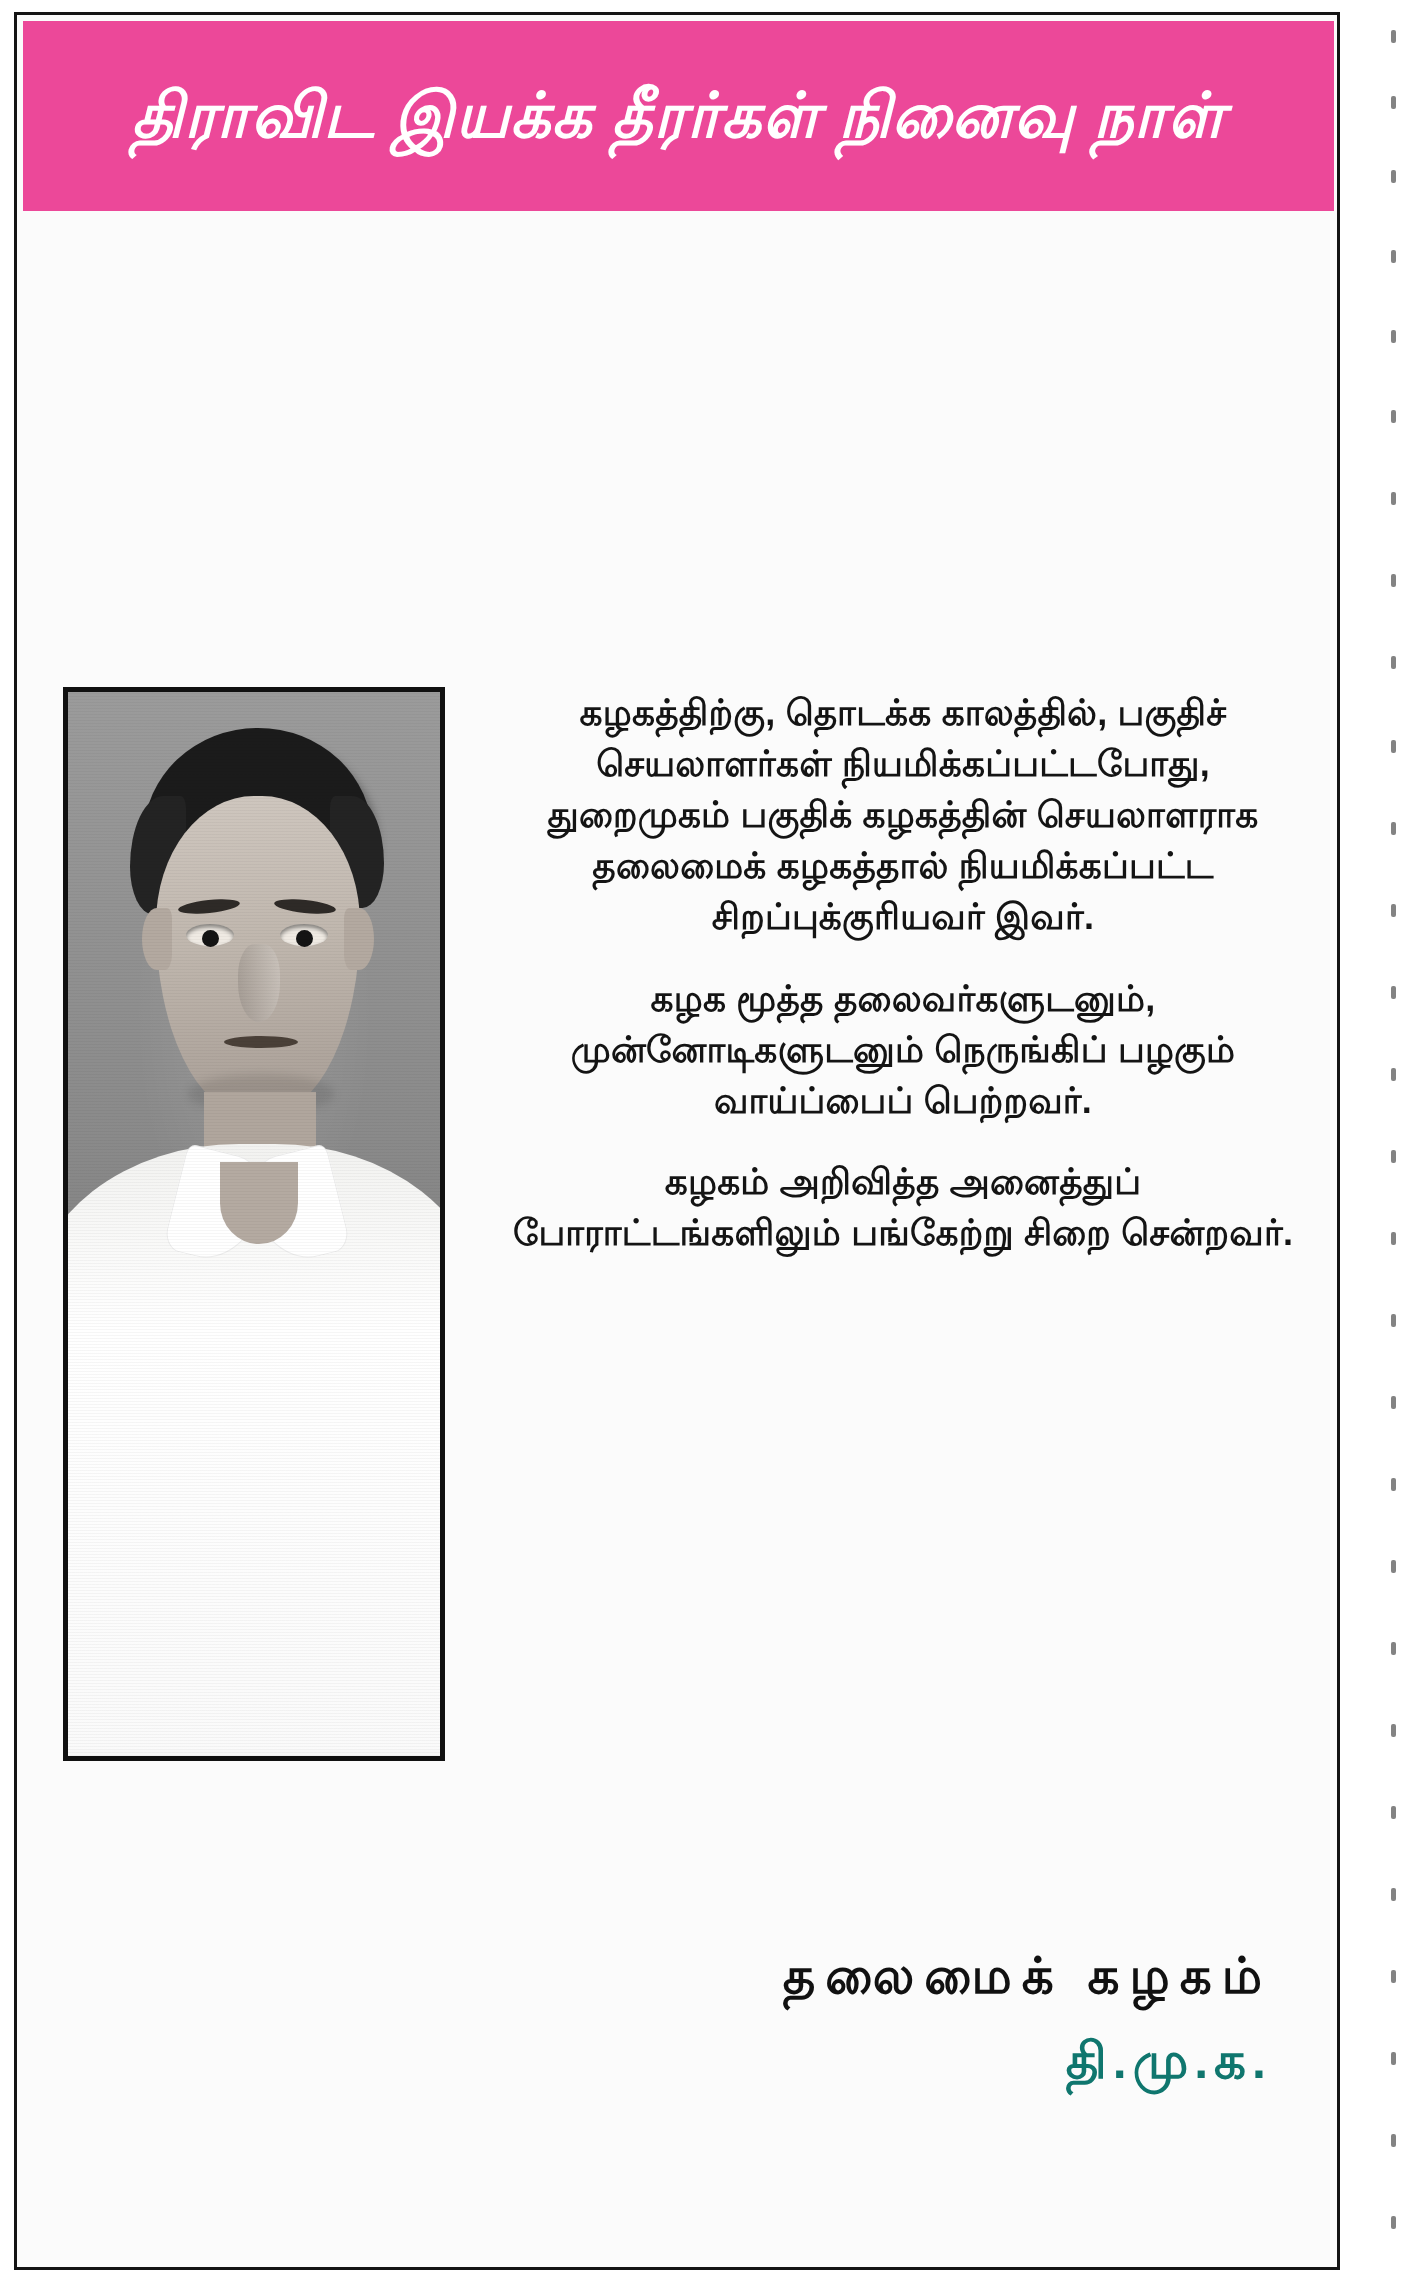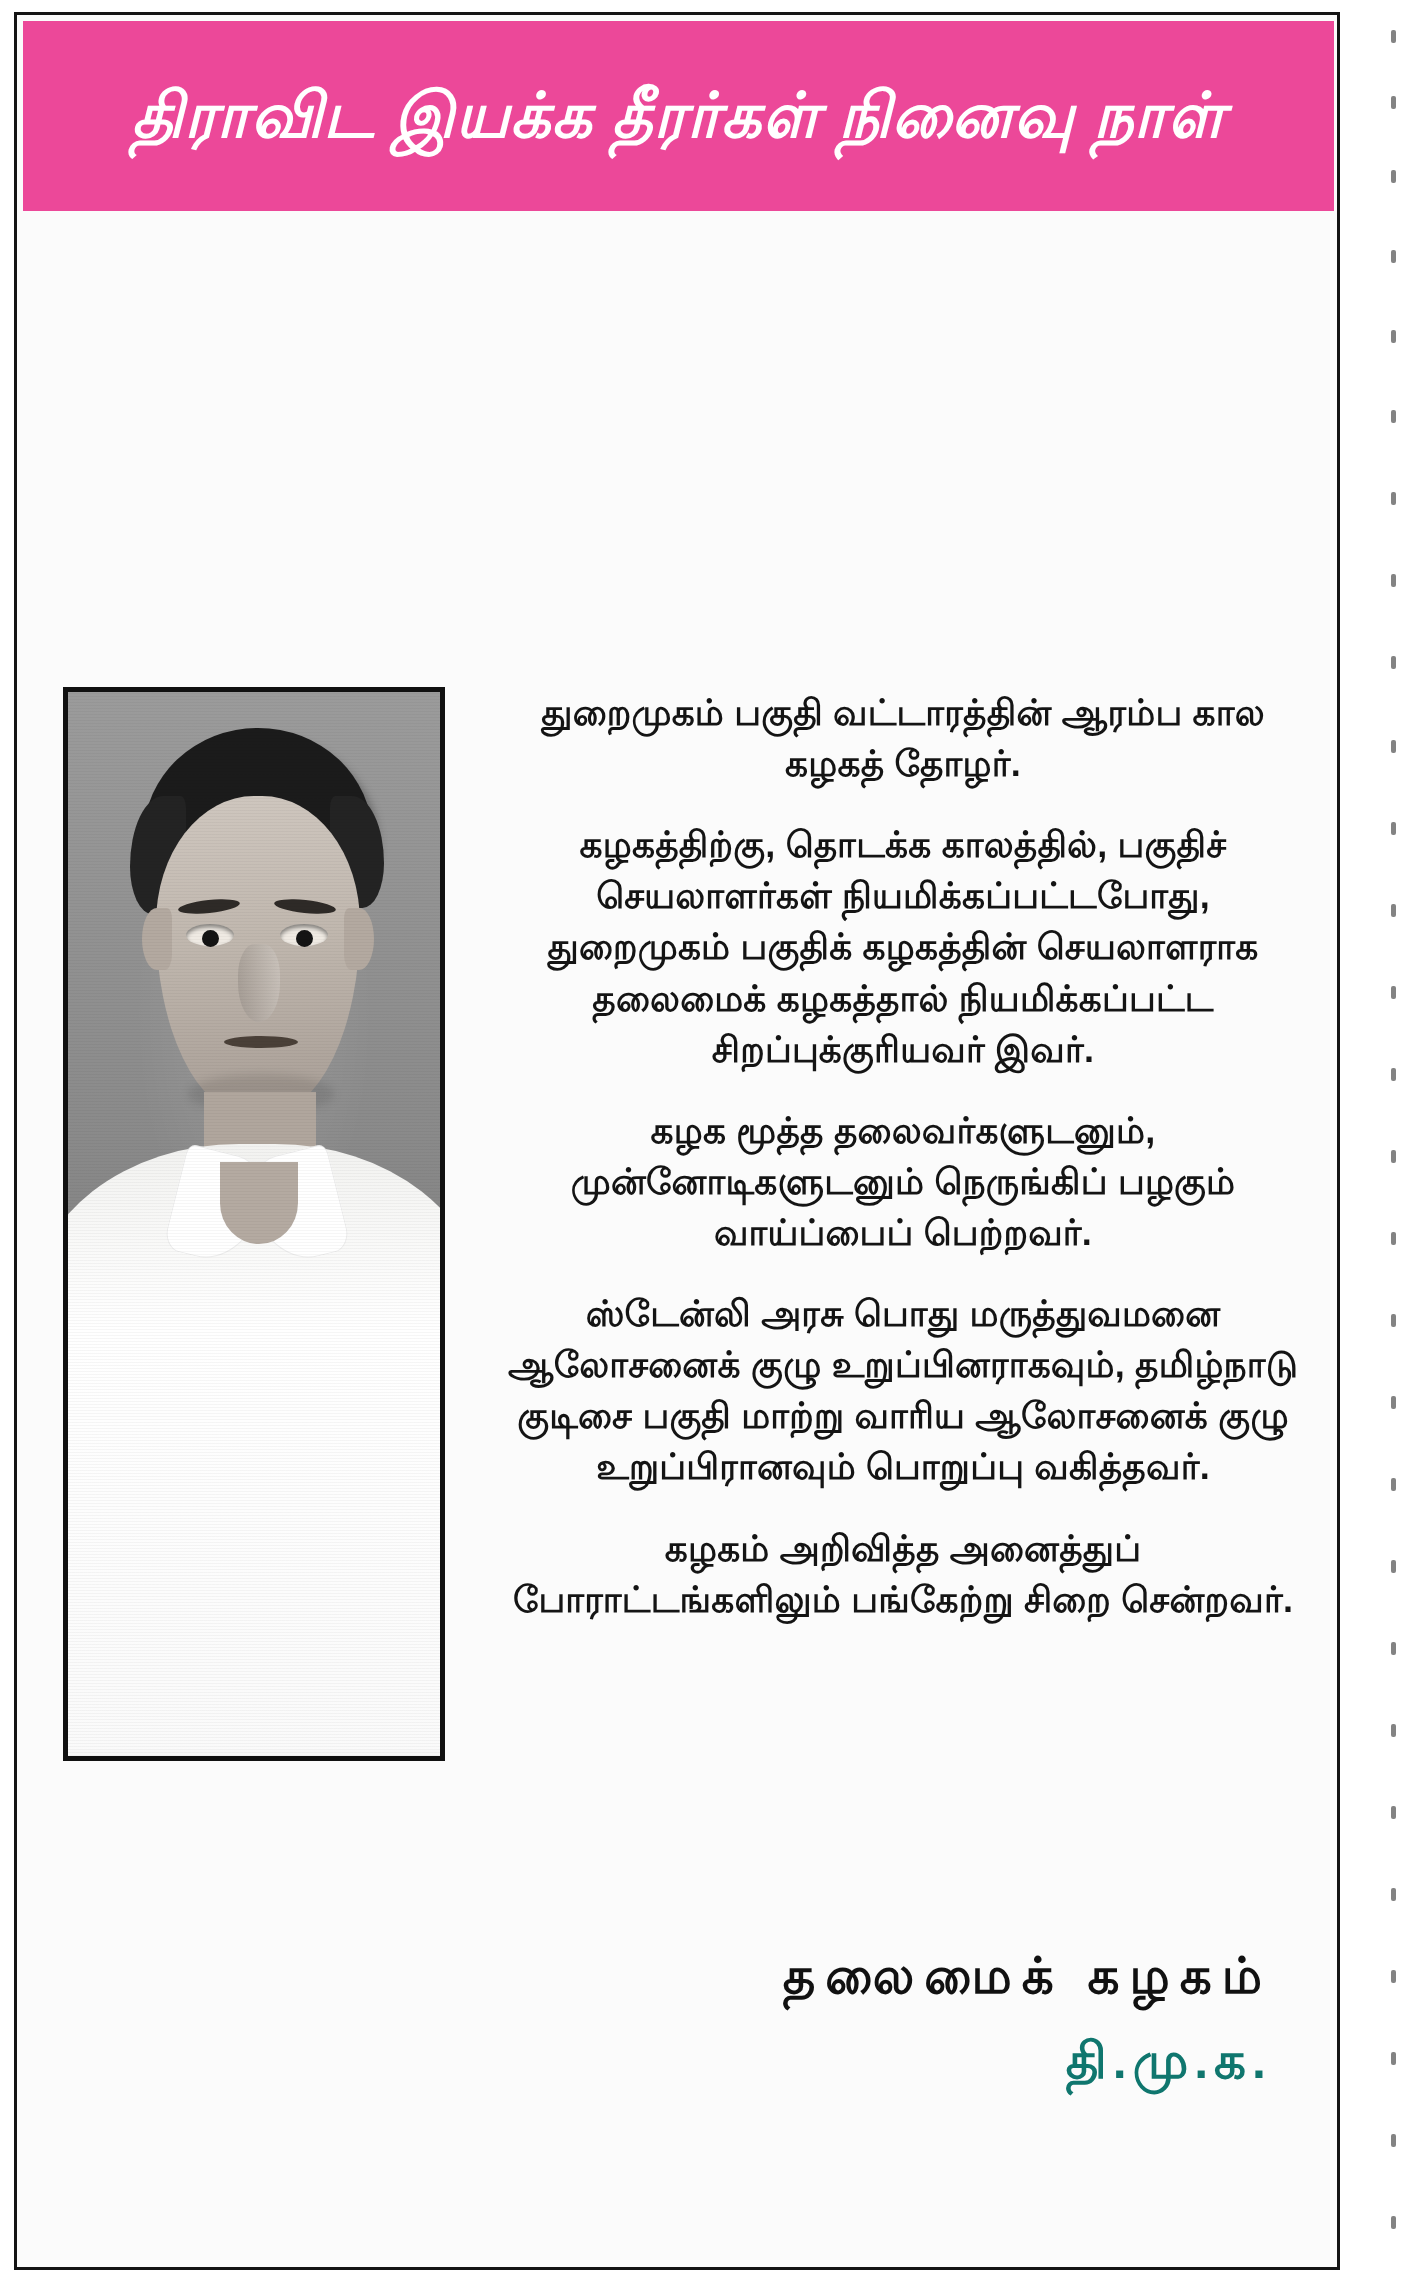--- a/index.html
+++ b/index.html
@@ -359,24 +359,22 @@
           <div class="p-neck"></div>
           <div class="p-shirt"></div>
           <div class="p-collar-l"></div>
           <div class="p-collar-r"></div>
           <div class="p-vneck"></div>
           <div class="p-grain"></div>
         </div>
       </div>
 
       <div class="text-col">
-        <p>துறைமுகம் பகுதி வட்டாரத்தின் ஆரம்ப கால கழகத் தோழர்.</p>
         <p>கழகத்திற்கு, தொடக்க காலத்தில், பகுதிச் செயலாளர்கள் நியமிக்கப்பட்டபோது, துறைமுகம் பகுதிக் கழகத்தின் செயலாளராக தலைமைக் கழகத்தால் நியமிக்கப்பட்ட சிறப்புக்குரியவர் இவர்.</p>
         <p>கழக மூத்த தலைவர்களுடனும், முன்னோடிகளுடனும் நெருங்கிப் பழகும் வாய்ப்பைப் பெற்றவர்.</p>
-        <p>ஸ்டேன்லி அரசு பொது மருத்துவமனை ஆலோசனைக் குழு உறுப்பினராகவும், தமிழ்நாடு குடிசை பகுதி மாற்று வாரிய ஆலோசனைக் குழு உறுப்பிரானவும் பொறுப்பு வகித்தவர்.</p>
         <p>கழகம் அறிவித்த அனைத்துப் போராட்டங்களிலும் பங்கேற்று சிறை சென்றவர்.</p>
       </div>
 
     </div>
 
     <div class="footer">
       <div class="footer-org">தலைமைக் கழகம்</div>
       <div class="footer-abbr">தி.மு.க.</div>
     </div>
 

